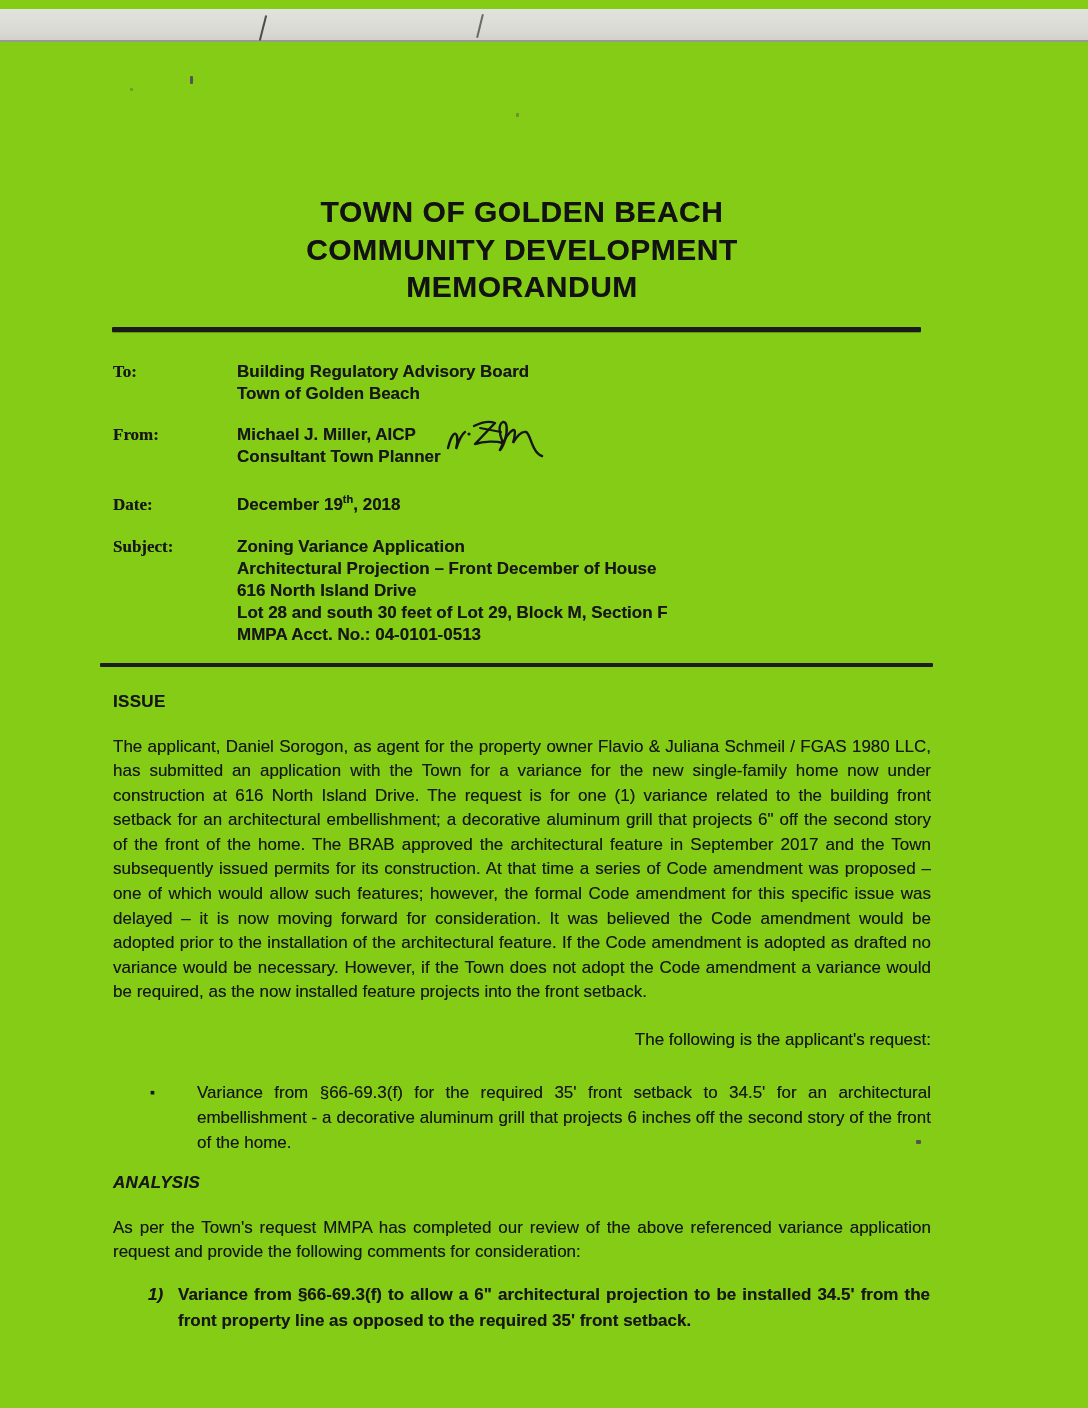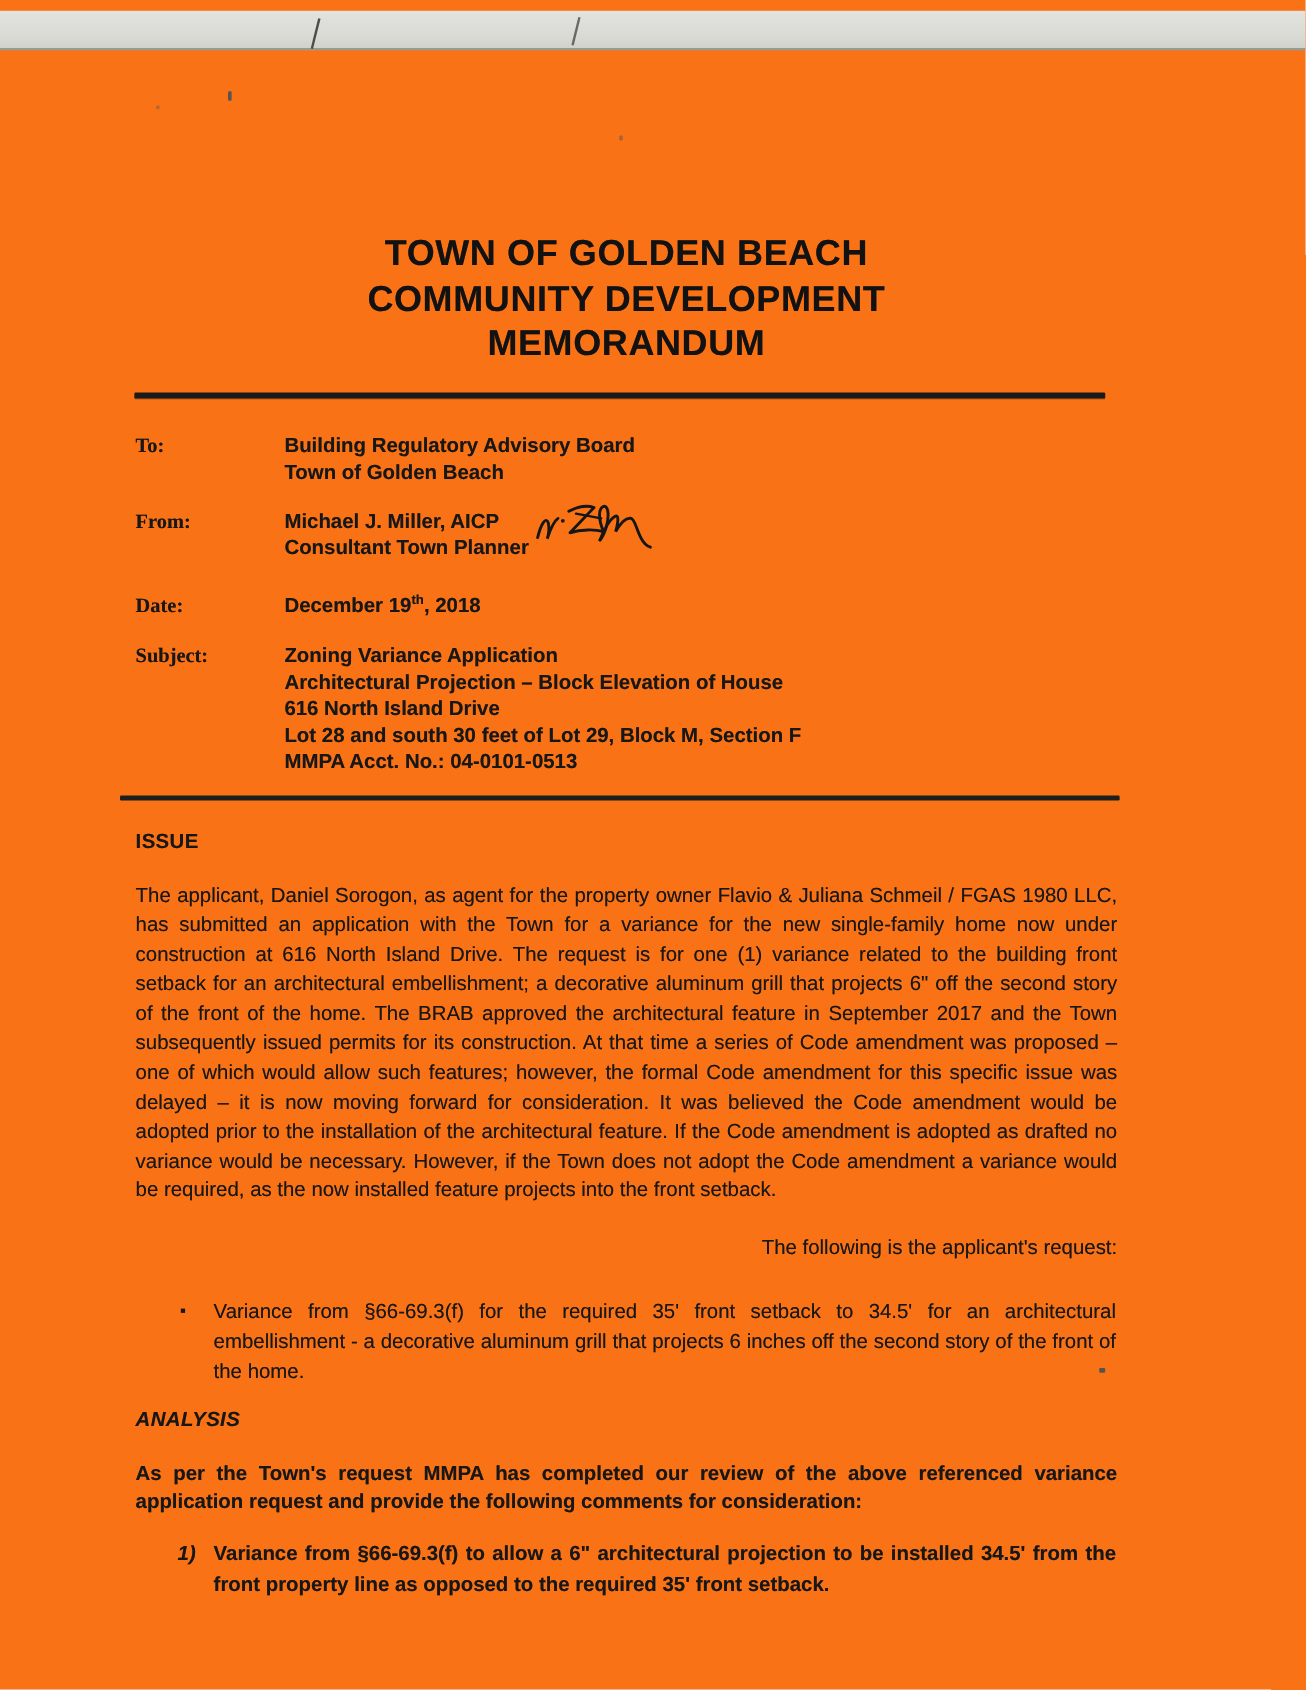--- a/index.html
+++ b/index.html
@@ -1,21 +1,21 @@
 <!DOCTYPE html>
 <html><head>
 <meta charset="utf-8">
 <style>
   * { margin:0; padding:0; box-sizing:border-box; }
   html,body { background:#e8e8e8; }
   .page {
     position:relative;
     width:1088px; height:1408px;
     margin:0 auto;
-    background:#f97316;
+    background:#84cc16;
     font-family:"Liberation Sans", sans-serif;
     color:#171717;
     overflow:hidden;
     text-shadow:0 0 0.5px rgba(20,20,20,.55);
   }
   
   .scan-band {
     position:absolute; top:9px; left:0; width:100%; height:33px;
     background:linear-gradient(180deg,#e2e2de 0%,#dadad5 70%,#d2d2cc 100%);
     border-bottom:2px solid #9a9a93;
@@ -51,27 +51,27 @@
   sup.ord { font-size:11px; vertical-align:super; line-height:0; }
 
   .signature { position:absolute; left:207px; top:-16px; width:100px; height:56px; }
 
   .sec-heading { margin-top:25px; font-size:17px; font-weight:bold; letter-spacing:.3px; }
   p.body { margin-top:23px; font-size:17px; line-height:24.6px; text-align:justify; }
   p.body.nojust { text-align:right; }
 
   .bullet-item { margin-top:27px; display:flex; font-size:17px; line-height:25px; }
   .bullet-item .dot { flex:0 0 65px; padding-left:37px; font-size:14px; }
-  .bullet-item .txt { width:752px; text-align:justify; }
+  .bullet-item .txt { width:752px; text-align:justify;margin-left:19px; }
 
   .num-item { margin-top:17px; display:flex; font-size:17px; line-height:26px; font-weight:bold; }
   .num-item .num { flex:0 0 65px; padding-left:35px; font-style:italic; }
   .num-item .txt { width:752px; text-align:justify; }
 
-  .analysis-p { margin-top:29px;font-weight:bold; }
+  .analysis-p { margin-top:29px; }
 </style>
 </head>
 <body>
 
 <div class="page">
 
   <div class="scan-band">
     <div class="scan-slash s1"></div>
     <div class="scan-slash s2"></div>
   </div>
@@ -119,21 +119,21 @@
         <div class="lbl">Date:</div>
         <div class="val">
           <span>December 19</span><sup class="ord">th</sup><span>, 2018</span>
         </div>
       </div>
 
       <div class="memo-row subject">
         <div class="lbl">Subject:</div>
         <div class="val">
           <div>Zoning Variance Application</div>
-          <div>Architectural Projection – Block Elevation of House</div>
+          <div>Architectural Projection – Front December of House</div>
           <div>616 North Island Drive</div>
           <div>Lot 28 and south 30 feet of Lot 29, Block M, Section F</div>
           <div>MMPA Acct. No.: 04-0101-0513</div>
         </div>
       </div>
 
     </div>
 
     <div class="rule2"></div>
 

